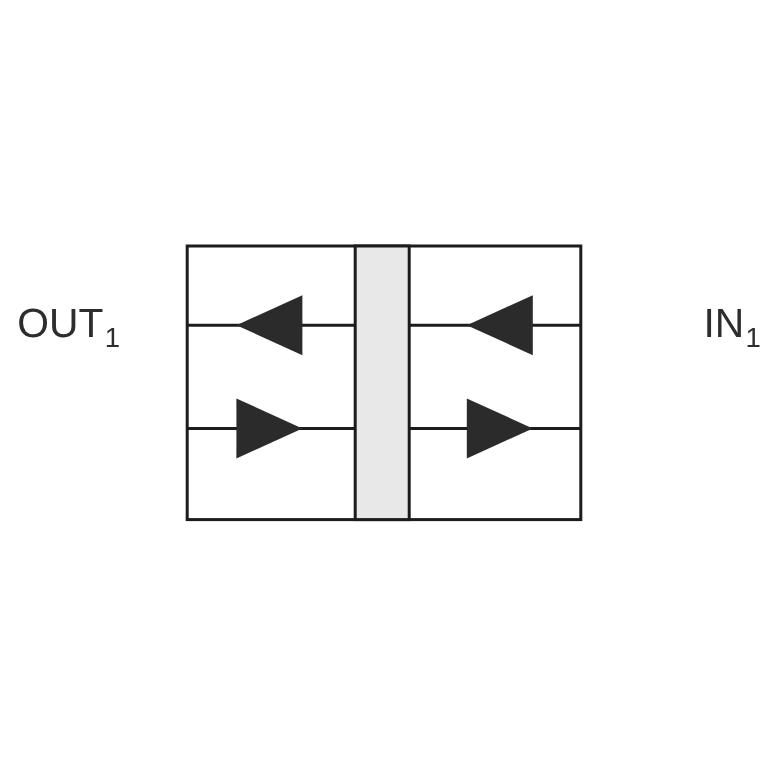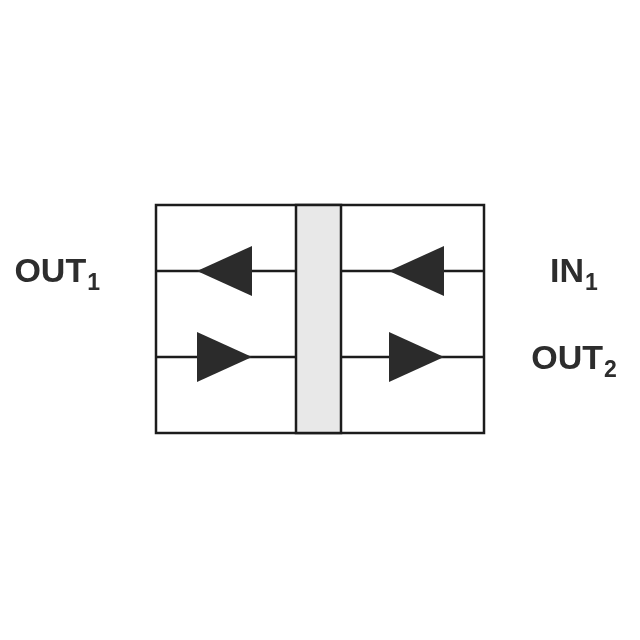--- a/index.html
+++ b/index.html
@@ -37,33 +37,33 @@
       stroke-width: 2.5px;
     }
     .tri {
       stroke: none;
       
     }
     .label {
       position: absolute;
       color: #2d2d2d;
       font-size: 34px;
-      font-weight: 700;
+      font-weight: 400;
       line-height: 34px;
       white-space: nowrap;
     }
     .label-left {
       left: 0;
       width: 100px;
       text-align: right;
     }
     .label-right {
       left: 514px;
       width: 120px;
-      text-align: center;
+      text-align: right;
     }
     .label .sub {
       font-size: 23px;
       position: relative;
       top: 8px;
       margin-left: 1px;
     }
   </style>
 </head>
 <body>
@@ -91,17 +91,14 @@
 
   <div class="label label-left" style="top:253px">
     <span>OUT</span><span class="sub">1</span>
   </div>
 
 
   <div class="label label-right" style="top:253px">
     <span>IN</span><span class="sub">1</span>
   </div>
 
-  <div class="label label-right" style="top:340px">
-    <span>OUT</span><span class="sub">2</span>
-  </div>
 
 </div>
 
 </body></html>

